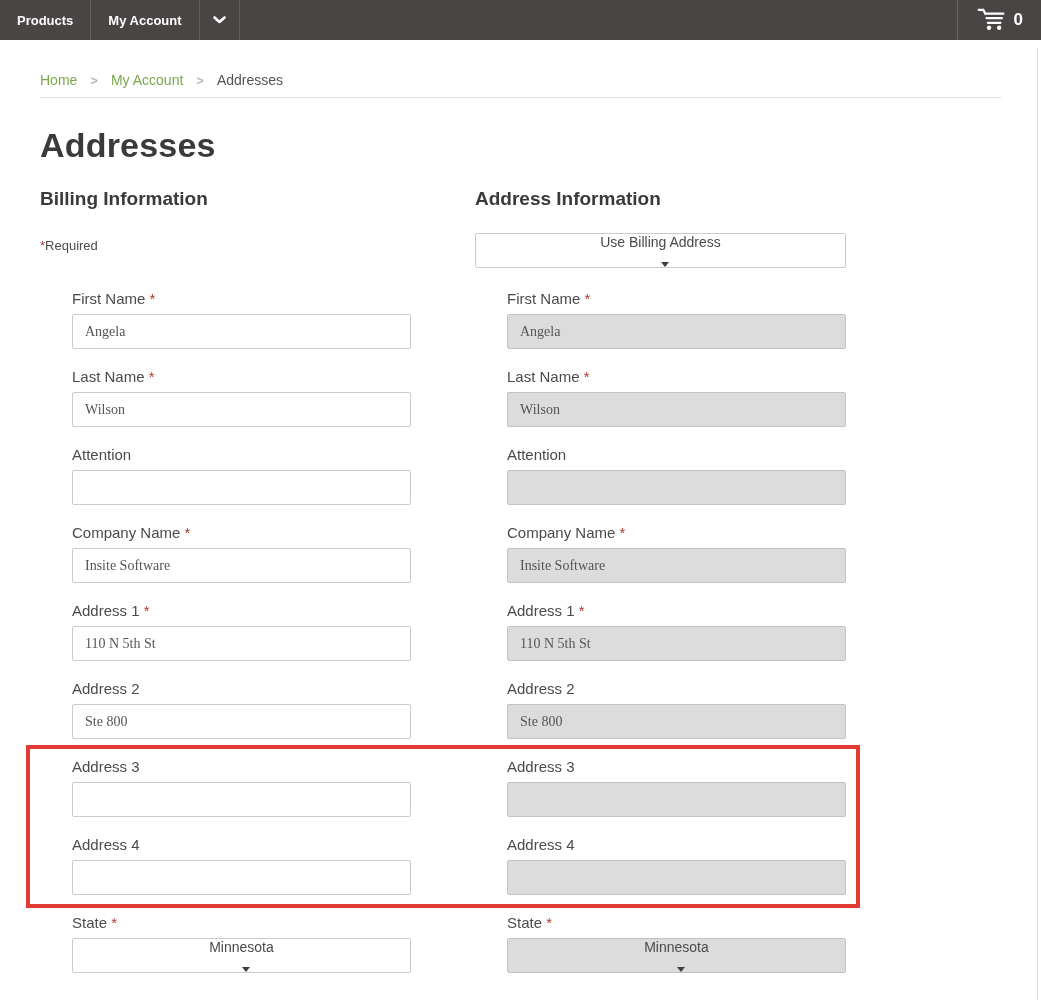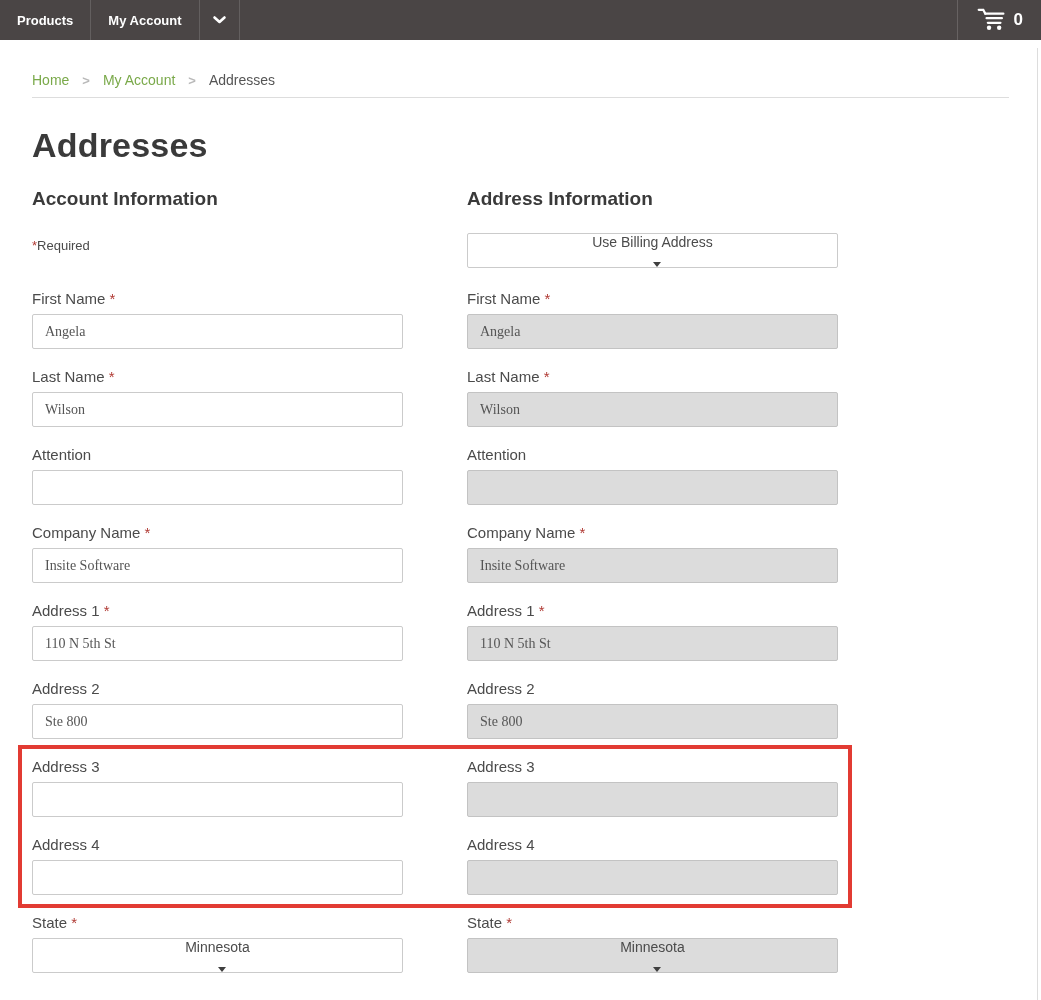--- a/index.html
+++ b/index.html
@@ -16,41 +16,41 @@
     font-size:13px;font-weight:bold;text-decoration:none;cursor:pointer;
     border-right:1px solid rgba(255,255,255,0.14);
   }
   .nav-tab.caret-tab{padding:0 12px;}
   .cart{
     margin-left:auto;display:flex;align-items:center;gap:7px;
     padding:0 18px;border-left:1px solid rgba(255,255,255,0.16);cursor:pointer;text-decoration:none;
   }
   .cart-count{color:#fff;font-size:17px;font-weight:bold;}
   
-  .content{padding:0 32px;}
+  .content{padding:0 40px;}
   .breadcrumb{
     padding:32px 0 9px;border-bottom:1px solid #ddd;
     font-size:14px;display:flex;align-items:center;gap:13px;
   }
   .crumb-link{color:#7aa94a;text-decoration:none;cursor:pointer;}
   .crumb-sep{color:#b9b9b9;font-weight:bold;font-size:13px;}
   .crumb-current{color:#555;}
   h1{
     margin:28px 0 24px;font-size:34px;line-height:38px;
     font-weight:bold;color:#3a3a3a;letter-spacing:0.2px;
   }
   
   .columns{display:flex;gap:64px;position:relative;}
   .col{width:371px;flex:0 0 371px;}
   .col h2{margin:0 0 23px;font-size:19px;font-weight:bold;color:#3a3a3a;}
   .subheader{height:57px;box-sizing:border-box;margin-top:23px;}
   .required-note{margin:0;padding-top:5px;font-size:13px;color:#4b4b4b;}
   .req{color:#b03a34;}
   
-  .field-row{margin-bottom:19px;}
+  .field-row{margin-bottom:19px;margin-left:32px;}
   .field-label{display:block;font-size:15px;color:#4b4b4b;line-height:17px;margin-bottom:7px;}
   .field-input{
     box-sizing:border-box;width:100%;height:35px;border:1px solid #cbcbcb;border-radius:2px;
     padding:0 12px;font-size:14px;color:#555;background:#fff;outline:none;
     font-family:Liberation Serif, serif;
   }
   .field-input.disabled{background:#dcdcdc;border-color:#c3c3c3;pointer-events:none;}
   .select-box{
     box-sizing:border-box;width:100%;height:35px;border:1px solid #cbcbcb;border-radius:2px;
     padding:0 12px;font-size:14px;color:#4b4b4b;background:#fff;
@@ -104,21 +104,21 @@
     <span class="crumb-sep">&gt;</span>
     <a class="crumb-link">My Account</a>
     <span class="crumb-sep">&gt;</span>
     <span class="crumb-current">Addresses</span>
   </div>
 
   <h1>Addresses</h1>
 
   <div class="columns" id="columns">
     <section class="col">
-      <h2>Account Information</h2>
+      <h2>Billing Information</h2>
       <div class="subheader">
         <p class="required-note"><span class="req">*</span><span>Required</span></p>
       </div>
       <div id="billing-fields">
           <div class="field-row"><label class="field-label">First Name <span class="req">*</span></label><input class="field-input" value="Angela" style=""></div>
           <div class="field-row"><label class="field-label">Last Name <span class="req">*</span></label><input class="field-input" value="Wilson" style=""></div>
           <div class="field-row"><label class="field-label">Attention </label><input class="field-input" style=""></div>
           <div class="field-row"><label class="field-label">Company Name <span class="req">*</span></label><input class="field-input" value="Insite Software" style=""></div>
           <div class="field-row"><label class="field-label">Address 1 <span class="req">*</span></label><input class="field-input" value="110 N 5th St" style=""></div>
           <div class="field-row"><label class="field-label">Address 2 </label><input class="field-input" value="Ste 800" style=""></div>

